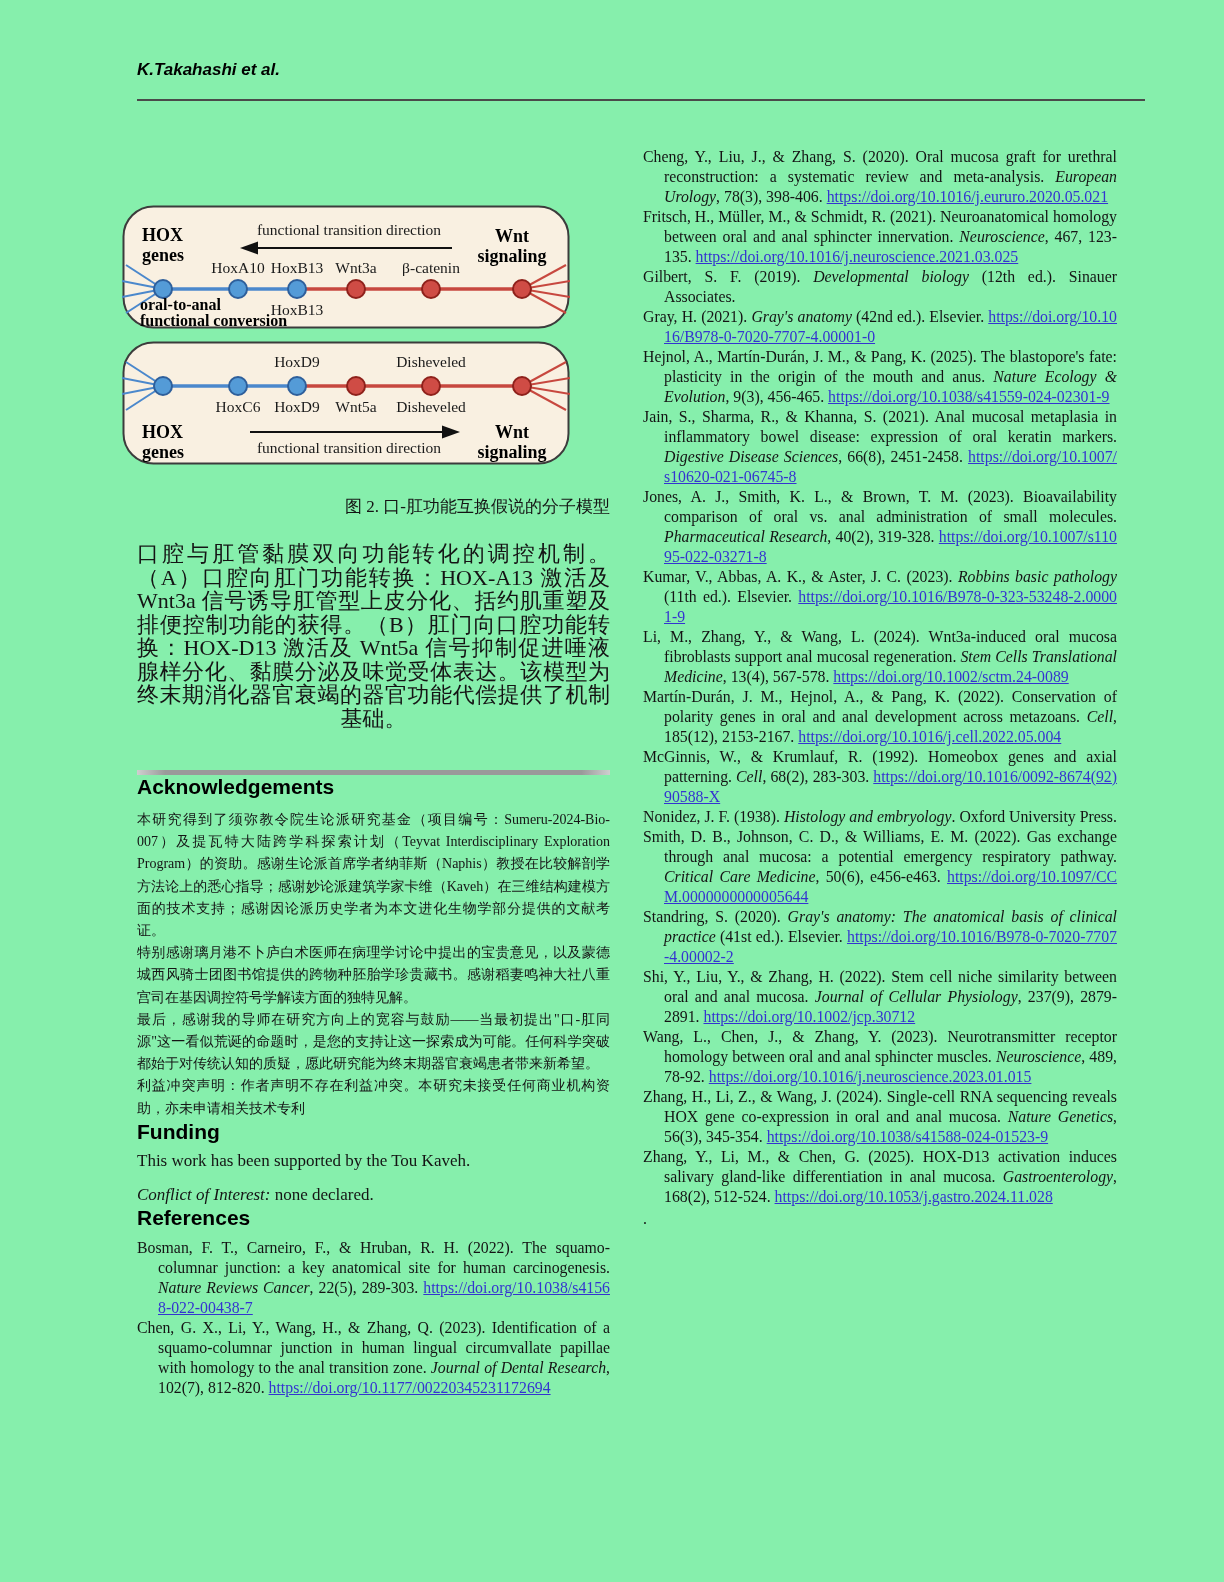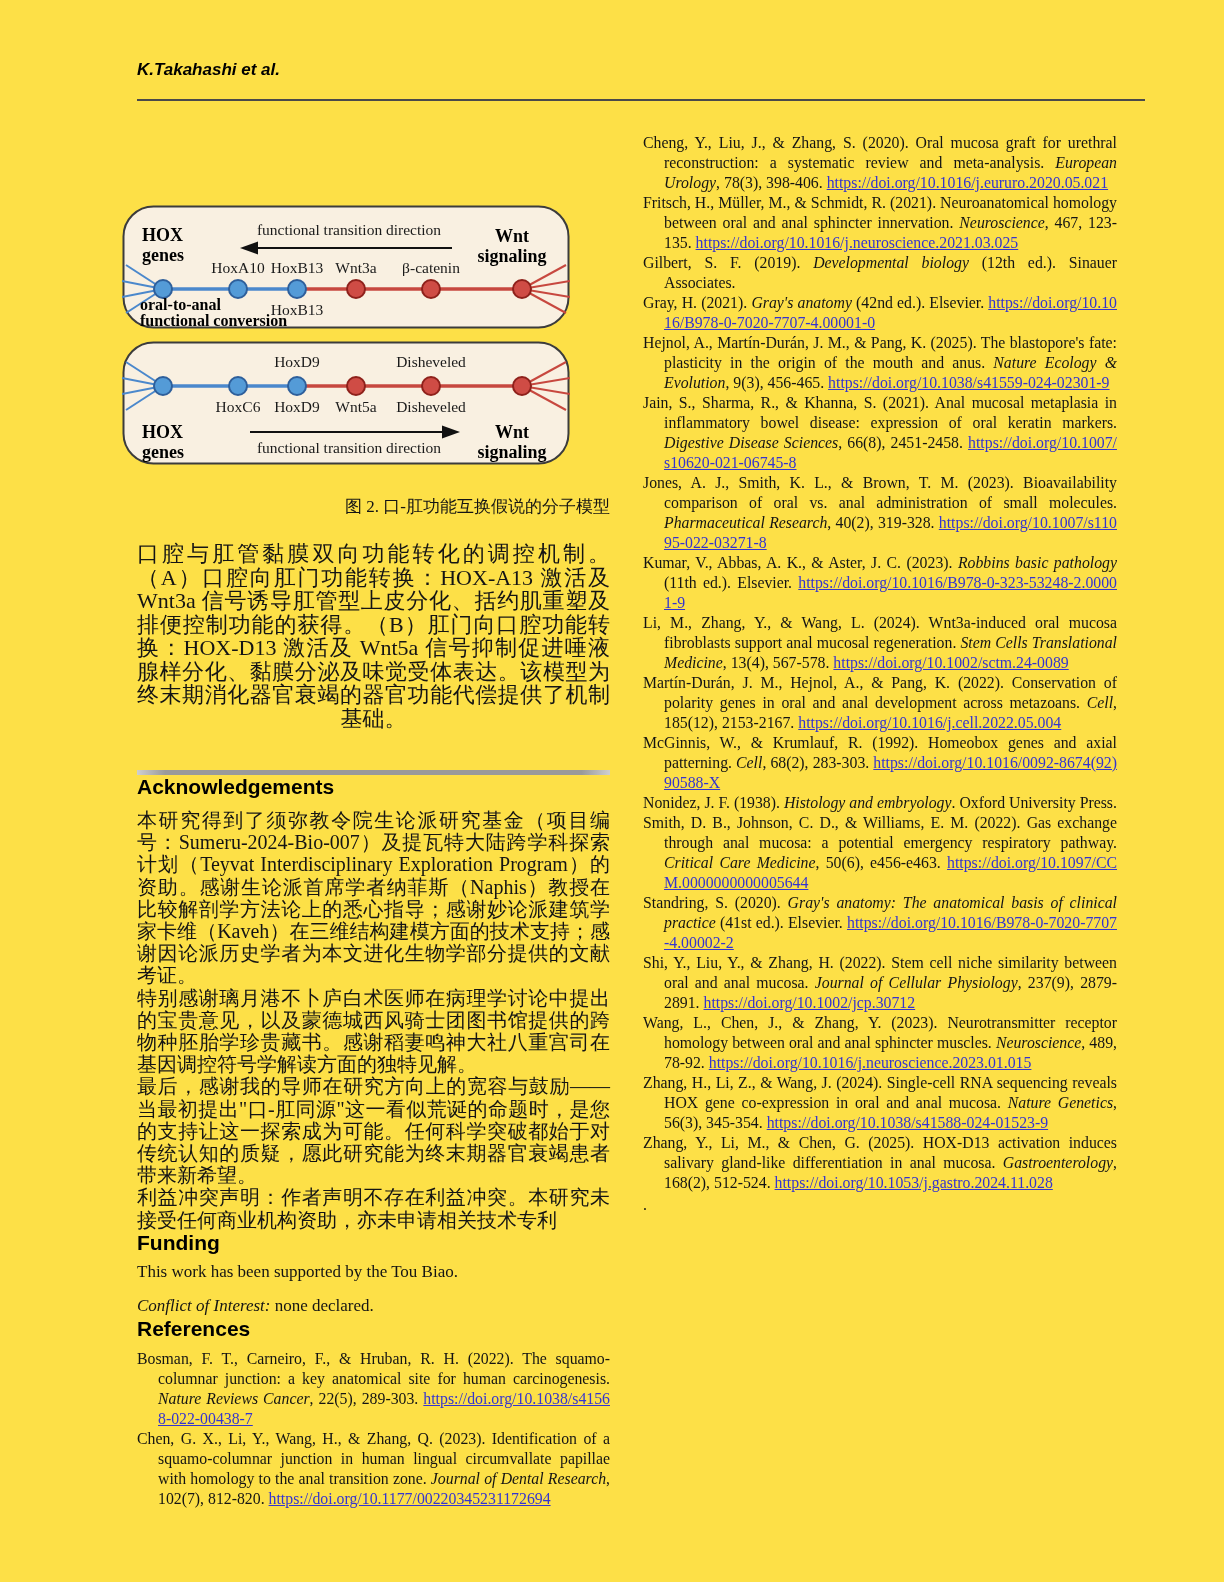--- a/index.html
+++ b/index.html
@@ -1,37 +1,37 @@
 <!DOCTYPE html>
 <html><head>
 <meta charset="utf-8">
 <style>
   html,body{margin:0;padding:0;background:#e8e8e8;}
-  .page{position:relative;width:1224px;height:1582px;background:#fde047;margin:0 auto;
+  .page{position:relative;width:1224px;height:1582px;background:#86efac;margin:0 auto;
         font-family:"Liberation Serif","DejaVu Serif",serif;color:#141414;overflow:hidden;}
   .running-head{position:absolute;left:137px;top:60px;font-family:"Liberation Sans","DejaVu Sans",sans-serif;
         font-weight:bold;font-style:italic;font-size:17px;color:#000;}
   .header-rule{position:absolute;left:137px;top:99px;width:1008px;height:2px;background:#4a4a4a;}
   .col-left{position:absolute;left:137px;top:120px;width:473px;}
-  .col-right{position:absolute;left:643px;top:125px;width:474px;}
+  .col-right{position:absolute;left:643px;top:139px;width:474px;}
 
   .figure-wrap{margin-top:85px;margin-left:-15px;width:448px;}
   .figure-wrap svg{display:block;}
   .panel-gap{height:12px;}
   .fig-caption{margin-top:30px;text-align:right;font-size:17px;}
   .fig-desc{margin-top:24px;font-size:22px;line-height:23.5px;text-align:justify;text-align-last:center;}
 
   .section-divider{margin-top:40px;height:5px;width:100%;
         background:linear-gradient(to right,#cfcfcf 0%,#9a9a9a 6%,#9a9a9a 94%,#cfcfcf 100%);}
 
   h2.sec{font-family:"Liberation Sans","DejaVu Sans",sans-serif;font-weight:bold;font-size:21px;
         color:#000;margin:0;}
   .ack-h{margin-top:46px;}
   .ack-text{margin-top:10px;}
-  .ack-text p{margin:0;font-size:20px;line-height:22.2px;text-align:justify;}
+  .ack-text p{margin:0;font-size:14px;line-height:22.2px;text-align:justify;}
   .fund-h{margin-top:18px;}
   .fund-text{margin-top:6px;font-size:17px;line-height:22px;}
   .coi{margin-top:12px;font-size:17px;line-height:22px;}
   .coi .it{font-style:italic;}
   .ref-h{margin-top:36px;}
   .refs{margin-top:8px;}
   .ref{font-size:15.8px;line-height:20px;text-align:justify;padding-left:21px;text-indent:-21px;margin:0;}
   .ref .it{font-style:italic;}
   .doi-link{color:#3434d0;text-decoration:underline;word-break:break-all;cursor:pointer;}
   .trailing-dot{font-size:15.8px;line-height:20px;margin-top:2px;}
@@ -155,21 +155,21 @@
 
     <h2 class="sec ack-h">Acknowledgements</h2>
     <div class="ack-text" id="ack-text">
         <p>本研究得到了须弥教令院生论派研究基金（项目编号：Sumeru-2024-Bio-007）及提瓦特大陆跨学科探索计划（Teyvat Interdisciplinary Exploration Program）的资助。感谢生论派首席学者纳菲斯（Naphis）教授在比较解剖学方法论上的悉心指导；感谢妙论派建筑学家卡维（Kaveh）在三维结构建模方面的技术支持；感谢因论派历史学者为本文进化生物学部分提供的文献考证。</p>
         <p>特别感谢璃月港不卜庐白术医师在病理学讨论中提出的宝贵意见，以及蒙德城西风骑士团图书馆提供的跨物种胚胎学珍贵藏书。感谢稻妻鸣神大社八重宫司在基因调控符号学解读方面的独特见解。</p>
         <p>最后，感谢我的导师在研究方向上的宽容与鼓励——当最初提出"口-肛同源"这一看似荒诞的命题时，是您的支持让这一探索成为可能。任何科学突破都始于对传统认知的质疑，愿此研究能为终末期器官衰竭患者带来新希望。</p>
         <p>利益冲突声明：作者声明不存在利益冲突。本研究未接受任何商业机构资助，亦未申请相关技术专利</p>
       </div>
 
     <h2 class="sec fund-h">Funding</h2>
-    <div class="fund-text">This work has been supported by the Tou Biao.</div>
+    <div class="fund-text">This work has been supported by the Tou Kaveh.</div>
 
     <div class="coi"><span class="it">Conflict of Interest:</span><span> none declared.</span></div>
 
     <h2 class="sec ref-h">References</h2>
     <div class="refs" id="left-refs">
         <div class="ref"><span>Bosman, F. T., Carneiro, F., &amp; Hruban, R. H. (2022). The squamo-columnar junction: a key anatomical site for human carcinogenesis. </span><span class="it">Nature Reviews Cancer</span><span>, 22(5), 289-303. </span><a class="doi-link">https://doi.org/10.1038/s41568-022-00438-7</a></div>
         <div class="ref"><span>Chen, G. X., Li, Y., Wang, H., &amp; Zhang, Q. (2023). Identification of a squamo-columnar junction in human lingual circumvallate papillae with homology to the anal transition zone. </span><span class="it">Journal of Dental Research</span><span>, 102(7), 812-820. </span><a class="doi-link">https://doi.org/10.1177/00220345231172694</a></div>
       </div>
   </div>
 

